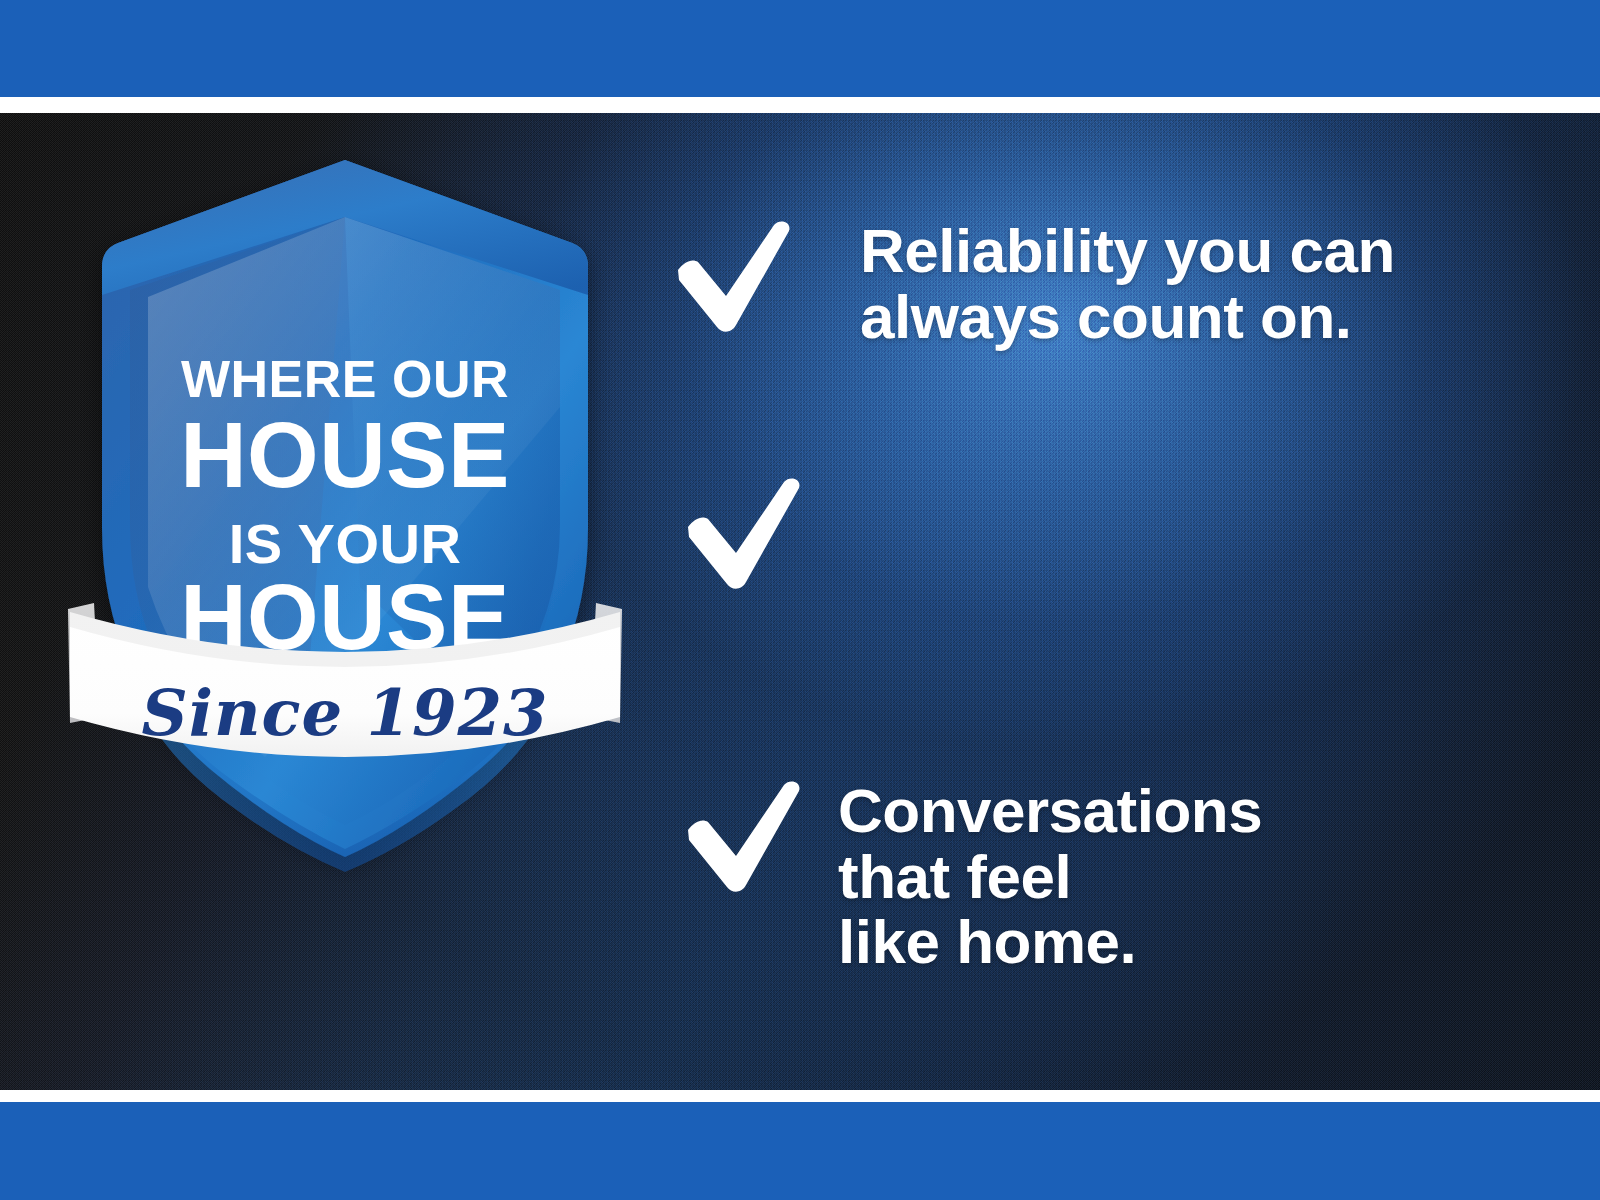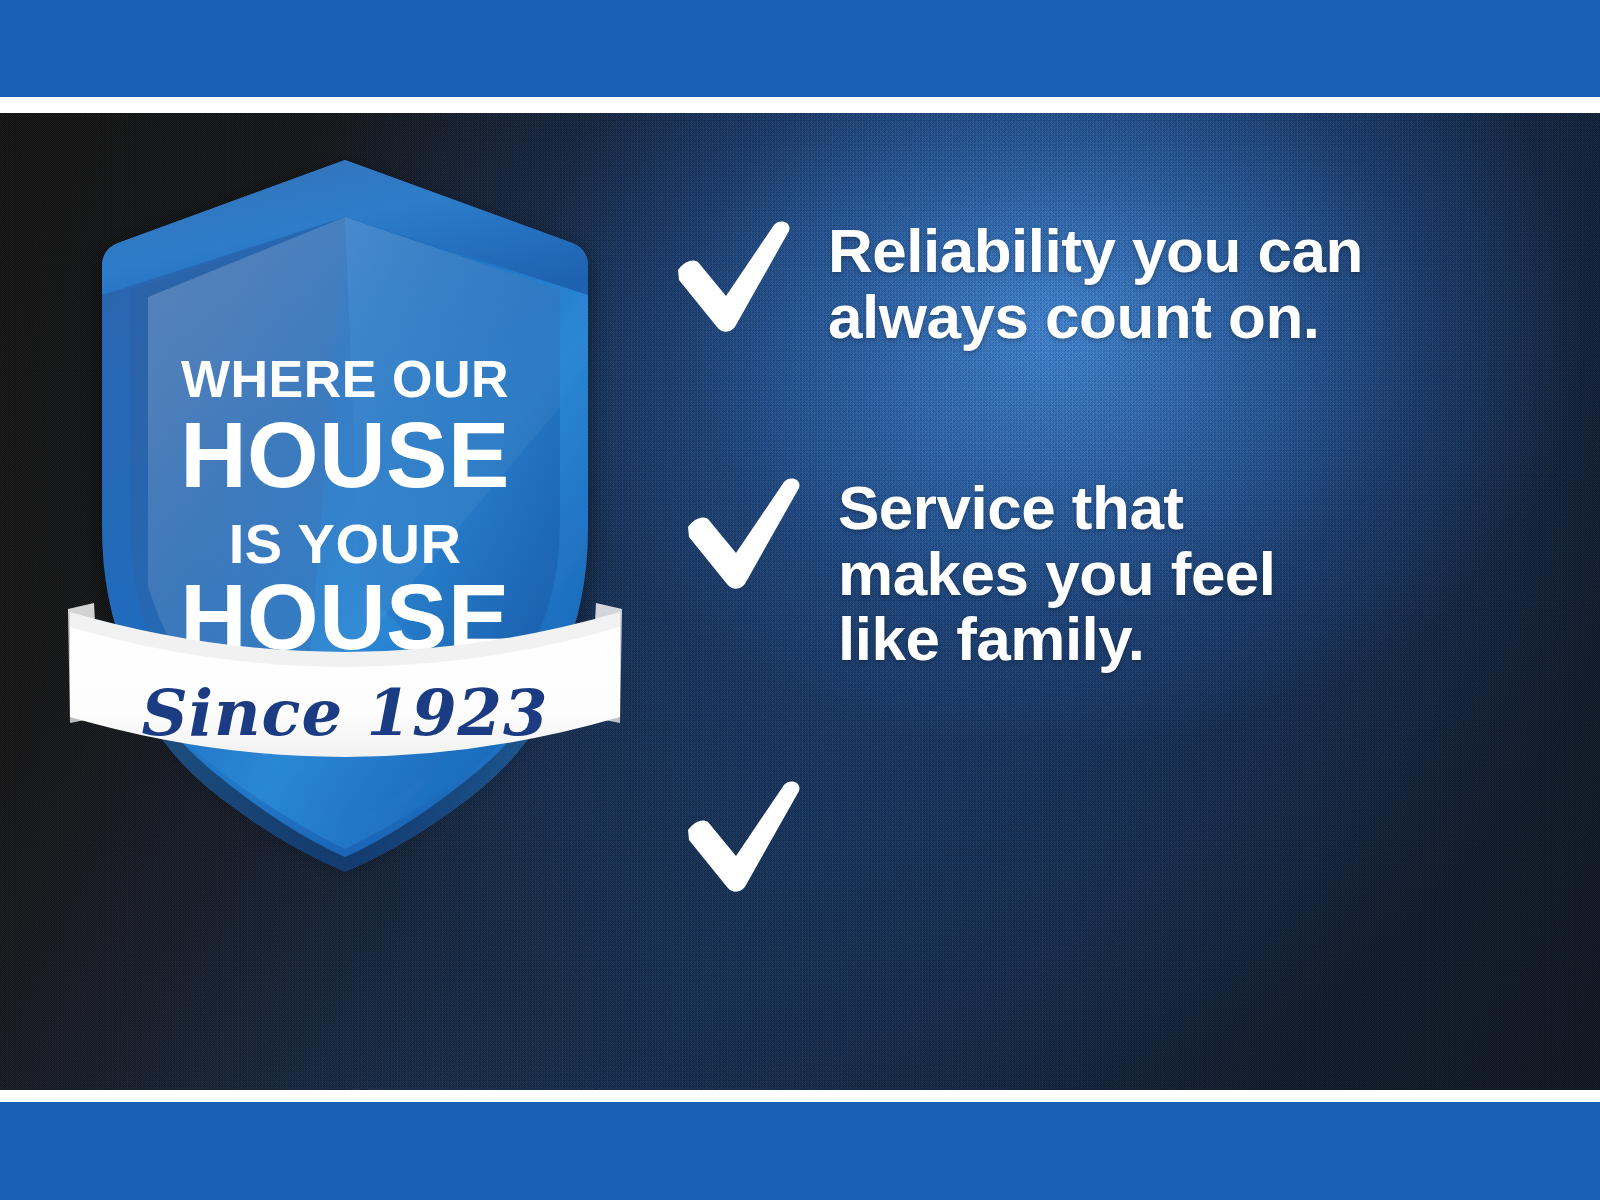--- a/index.html
+++ b/index.html
@@ -146,21 +146,21 @@
     color: #ffffff;
     font-family: "Liberation Sans", sans-serif;
     font-weight: bold;
     font-size: 62px;
     line-height: 1.06;
     letter-spacing: -0.5px;
     white-space: pre-line;
     text-shadow: 0 2px 5px rgba(0,0,0,0.28);
   }
 
-  #bullet-0 { left: 0px;  top: 105px; }
+  #bullet-0 { left: 0px;  top: 105px; gap: 32px; }
   #bullet-1 { left: 10px; top: 362px; }
   #bullet-2 { left: 10px; top: 665px; }
 </style>
 </head>
 <body>
 
 <div id="poster">
 
   <div class="brandbar top"></div>
   <div class="whitegap top"></div>
@@ -297,38 +297,38 @@
           <path d="M 8 52
                    C 14 44 22 40 28 44
                    L 56 78
                    L 104 7
                    C 110 0 122 4 119 13
                    L 66 107
                    C 62 115 52 116 47 109
                    L 9 62 Z" fill="#ffffff"></path>
         </svg>
       </span>
-      <span class="btext">Service that
-makes you feel
-like family.</span>
     </div>
 
     <div class="bullet" id="bullet-2">
       <span class="check">
         <svg viewBox="0 0 130 118" xmlns="http://www.w3.org/2000/svg">
           <path d="M 8 52
                    C 14 44 22 40 28 44
                    L 56 78
                    L 104 7
                    C 110 0 122 4 119 13
                    L 66 107
                    C 62 115 52 116 47 109
                    L 9 62 Z" fill="#ffffff"></path>
         </svg>
       </span>
+      <span class="btext">Conversations
+that feel
+like home.</span>
     </div>
 
   </div>
 
   <div class="whitegap bottom"></div>
   <div class="brandbar bottom"></div>
 
 </div>
 
 </body></html>

